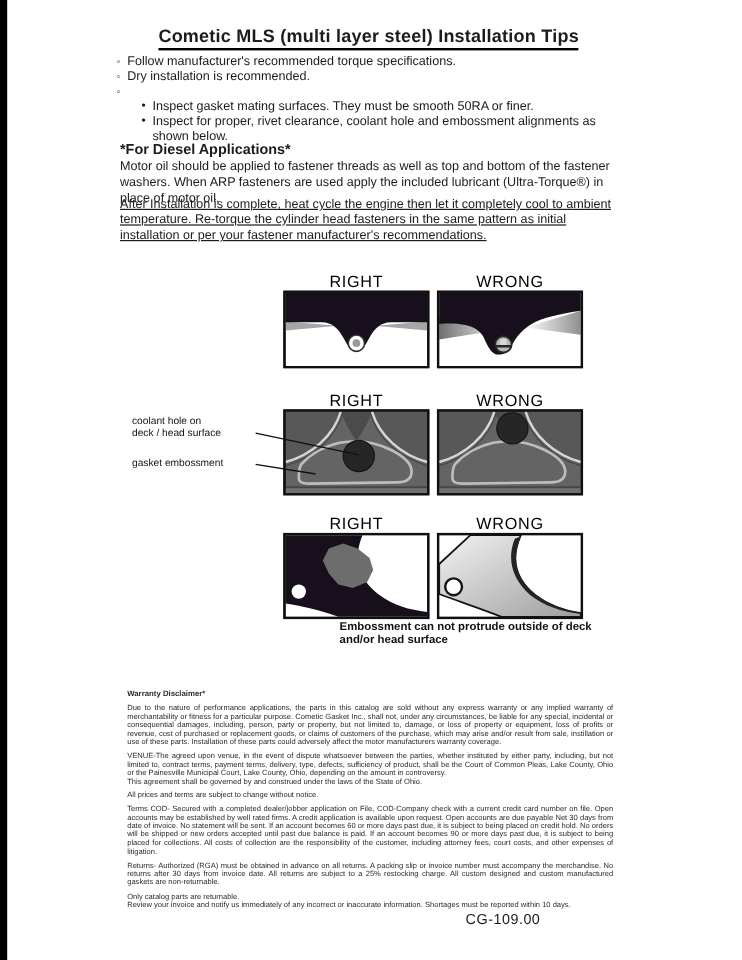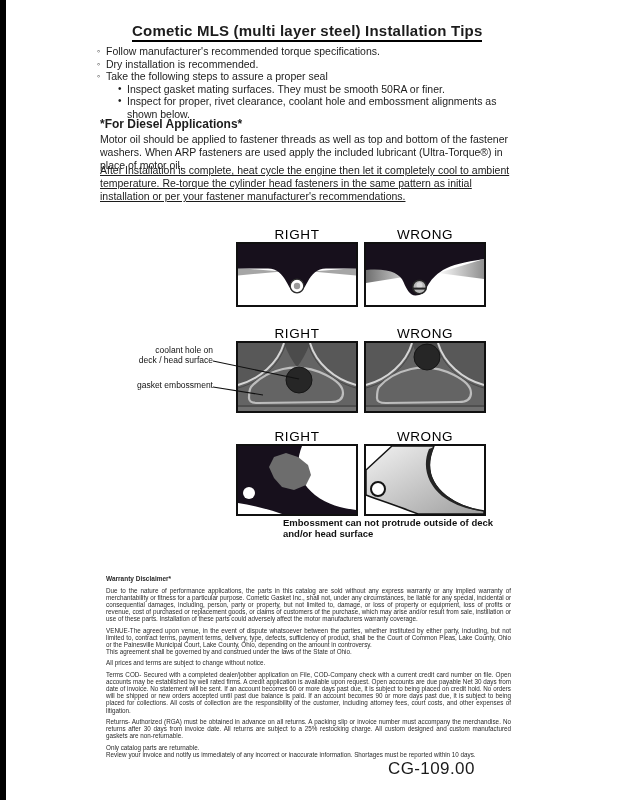--- a/index.html
+++ b/index.html
@@ -17,26 +17,26 @@
   .bullets { left:97px; top:45px; width:425px; font-size:10.5px; line-height:12.6px; }
   .brow { display:flex; }
   .brow .mk { width:9px; flex:0 0 9px; font-size:9px; line-height:12.6px; }
   .brow.sub { margin-left:21px; }
   .brow.sub .mk { font-size:10px; }
   .h2 { left:100px; top:117px; font-size:12px; font-weight:bold;text-align:center; }
   .para { left:100px; width:416px; font-size:10.5px; line-height:13.2px; }
   .p1 { top:133px; } .p2 { top:164px;text-decoration:underline; } .p3 { top:206px; }
   .dg-label { width:122px; text-align:center; font-size:13.5px; letter-spacing:0.6px; color:#000000; }
   .cap { left:239px; font-size:9.5px; font-weight:600; line-height:11px; color:#111; }
-  .side-label { text-align:right; font-size:8.5px; line-height:9.6px; color:#111; }
+  .side-label { text-align:left; font-size:8.5px; line-height:9.6px; color:#111; }
   .fineprint { left:106px; top:575px; width:405px; font-size:6.3px; line-height:7.1px; color:#2a2a2a; text-align:justify; }
   .fineprint .fh { font-weight:bold; font-size:6.5px; margin-bottom:4.5px; text-align:left; }
   .fineprint .fp { margin-bottom:4.5px; }
   .fineprint .fp.tight { margin-bottom:0; }
-  .pagenum { left:388px; top:759px; font-size:17px; letter-spacing:0.4px; color:#1a1a1a; }
+  .pagenum { left:388px; top:759px; font-size:12px; letter-spacing:0.4px; color:#1a1a1a; }
   svg { display:block; }
 </style>
 </head>
 <body>
 
 <div class="page">
   <div class="scan-edge"></div>
 
   <div class="abs title">Cometic MLS (multi layer steel) Installation Tips</div>
 
@@ -44,21 +44,20 @@
     <div class="brow">
       <span class="mk">◦</span>
       <span>Follow manufacturer's recommended torque specifications.</span>
     </div>
     <div class="brow">
       <span class="mk">◦</span>
       <span>Dry installation is recommended.</span>
     </div>
     <div class="brow">
       <span class="mk">◦</span>
-      <span>Take the following steps to assure a proper seal</span>
     </div>
     <div class="brow sub">
       <span class="mk">•</span>
       <span>Inspect gasket mating surfaces.  They must be smooth 50RA or finer.</span>
     </div>
     <div class="brow sub">
       <span class="mk">•</span>
       <span>Inspect for proper, rivet clearance, coolant hole and embossment alignments as shown below.</span>
     </div>
   </div>

